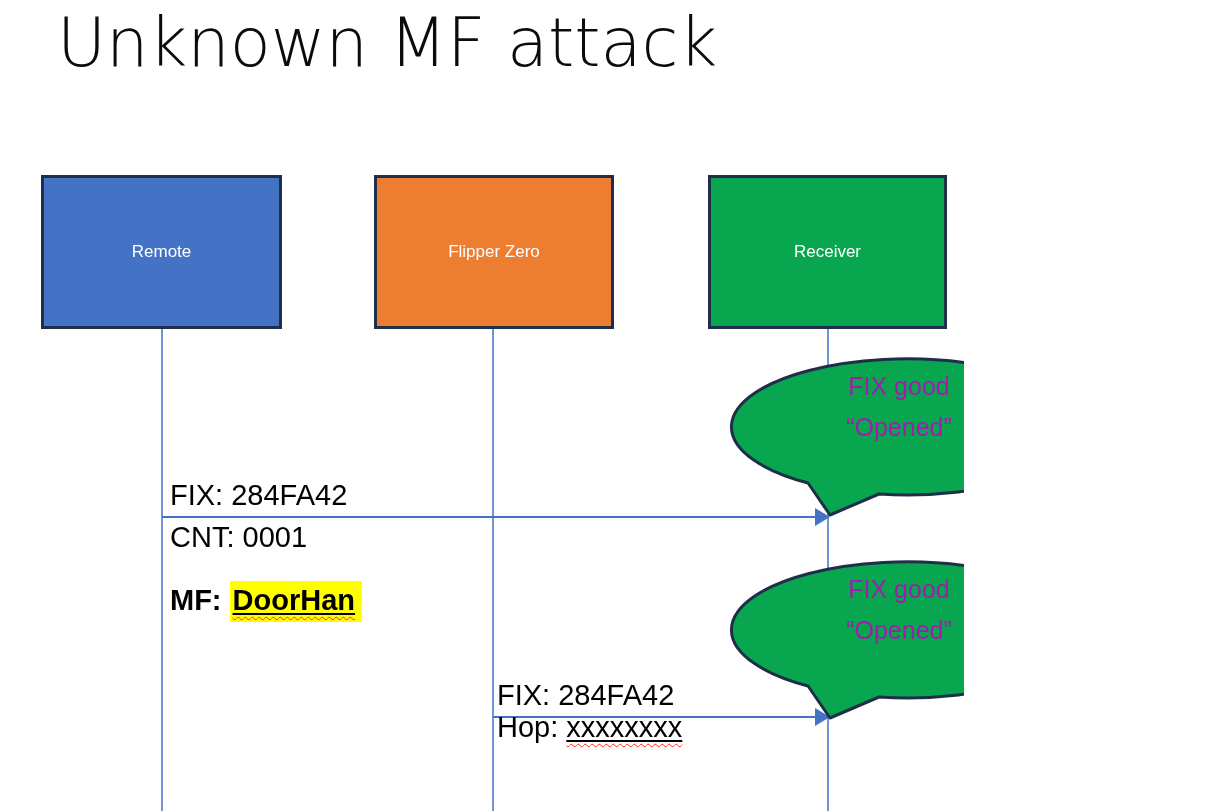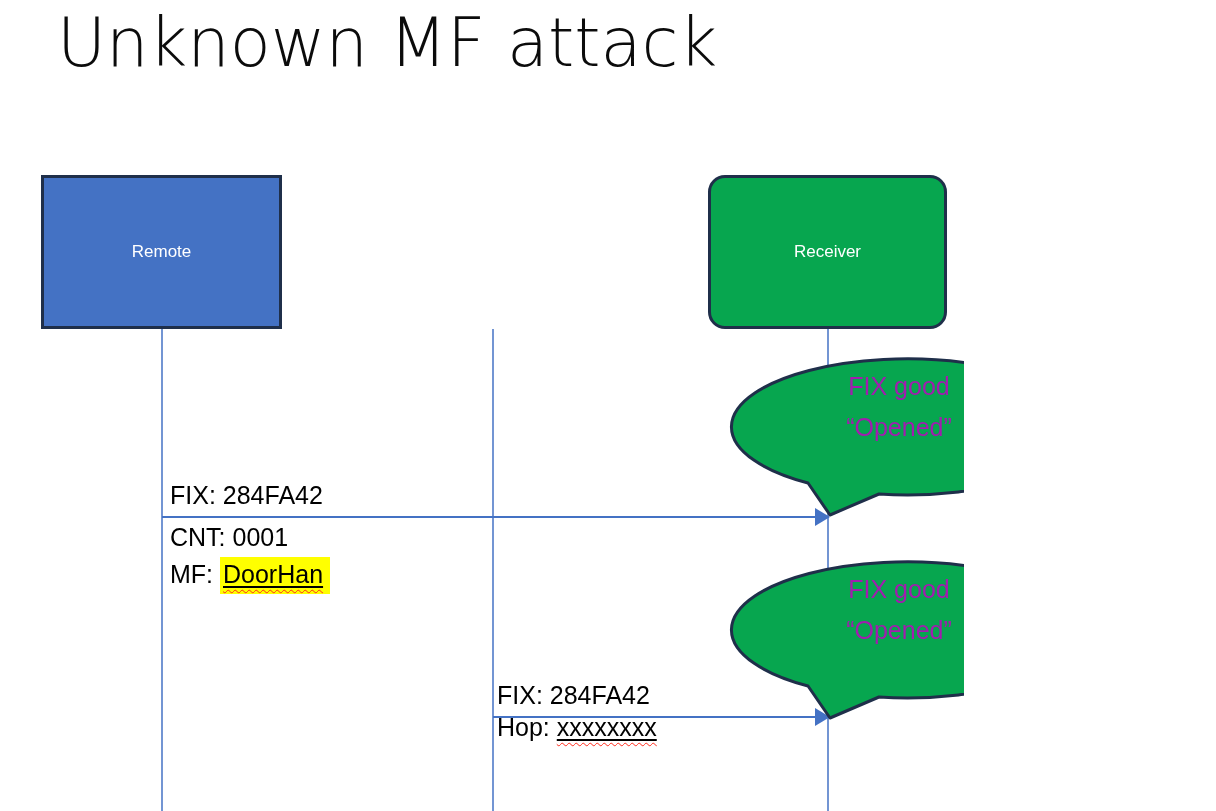--- a/index.html
+++ b/index.html
@@ -13,29 +13,29 @@
     font-weight:200;font-size:67px;color:#0b0b0b;letter-spacing:0px;white-space:nowrap;
   }
   .svg-layer{position:absolute;left:0;top:0;}
   .actor{
     position:absolute;top:175px;height:154px;box-sizing:border-box;
     border:3px solid #1f2f4a;display:flex;align-items:center;justify-content:center;
   }
   .actor-label{color:#ffffff;font-size:17px;}
   .actor-remote{left:41px;width:241px;background:#4472C4;}
   .actor-flipper{left:374px;width:240px;background:#ED7D31;}
-  .actor-receiver{left:708px;width:239px;background:#07A64F;border-radius:17px;}
+  .actor-receiver{left:708px;width:239px;background:#07A64F;}
   .msg-line{
-    position:absolute;font-size:25px;color:#000000;line-height:32px;white-space:nowrap;
+    position:absolute;font-size:29px;color:#000000;line-height:32px;white-space:nowrap;
   }
   .m1{left:170px;}
   .m2{left:497px;}
   .m1-l1{top:479px;}
   .m1-l2{top:521px;}
-  .m1-l3{top:558px;}
+  .m1-l3{top:584px;font-weight:bold;}
   .m2-l1{top:679px;}
   .m2-l2{top:711px;}
   .m2-l3{top:757px;}
   .hl{background:#ffff00;padding:3px 7px 6px 3px;}
   .black-ul{
     text-decoration-line:underline;text-decoration-color:#000000;
     text-decoration-thickness:1.5px;text-underline-offset:3px;
   }
   .misspell{
     text-decoration-line:underline;text-decoration-style:wavy;
@@ -69,20 +69,23 @@
     <polygon points="815,708 830,717 815,726" fill="#4472C4"></polygon>
 
     <path d="M 879 494 A 176 68 0 1 0 808 483 L 830 515 Z" fill="#07A64F" stroke="#1f2f4a" stroke-width="3" stroke-linejoin="round"></path>
 
     <path d="M 879 697 A 176 68 0 1 0 808 686 L 830 718 Z" fill="#07A64F" stroke="#1f2f4a" stroke-width="3" stroke-linejoin="round"></path>
   </svg>
 
   <div class="actor actor-remote">
     <span class="actor-label">Remote</span>
   </div>
+  <div class="actor actor-flipper">
+    <span class="actor-label">Flipper Zero</span>
+  </div>
   <div class="actor actor-receiver">
     <span class="actor-label">Receiver</span>
   </div>
 
   <div class="msg-line m1 m1-l1">FIX: 284FA42</div>
   <div class="msg-line m1 m1-l2">CNT: 0001</div>
   <div class="msg-line m1 m1-l3">
     <span>MF: </span><span class="hl black-ul"><span class="misspell">DoorHan</span></span>
   </div>
 

